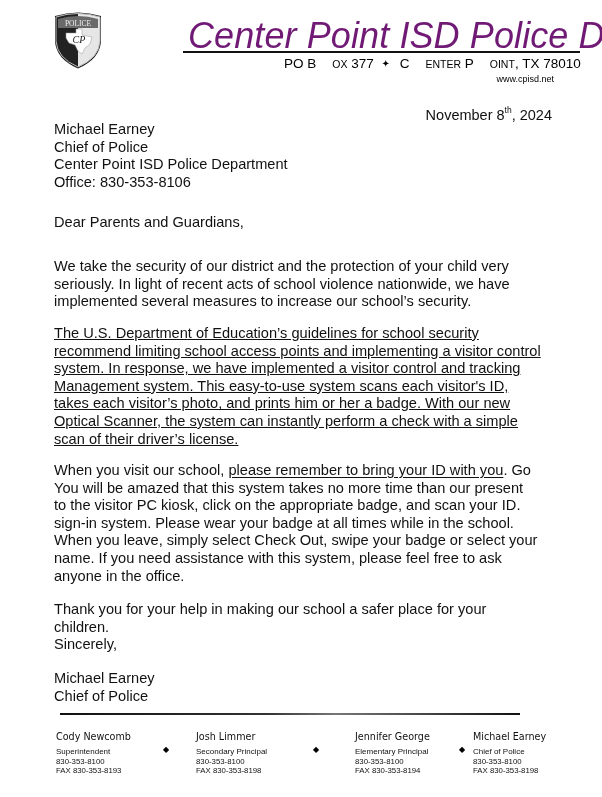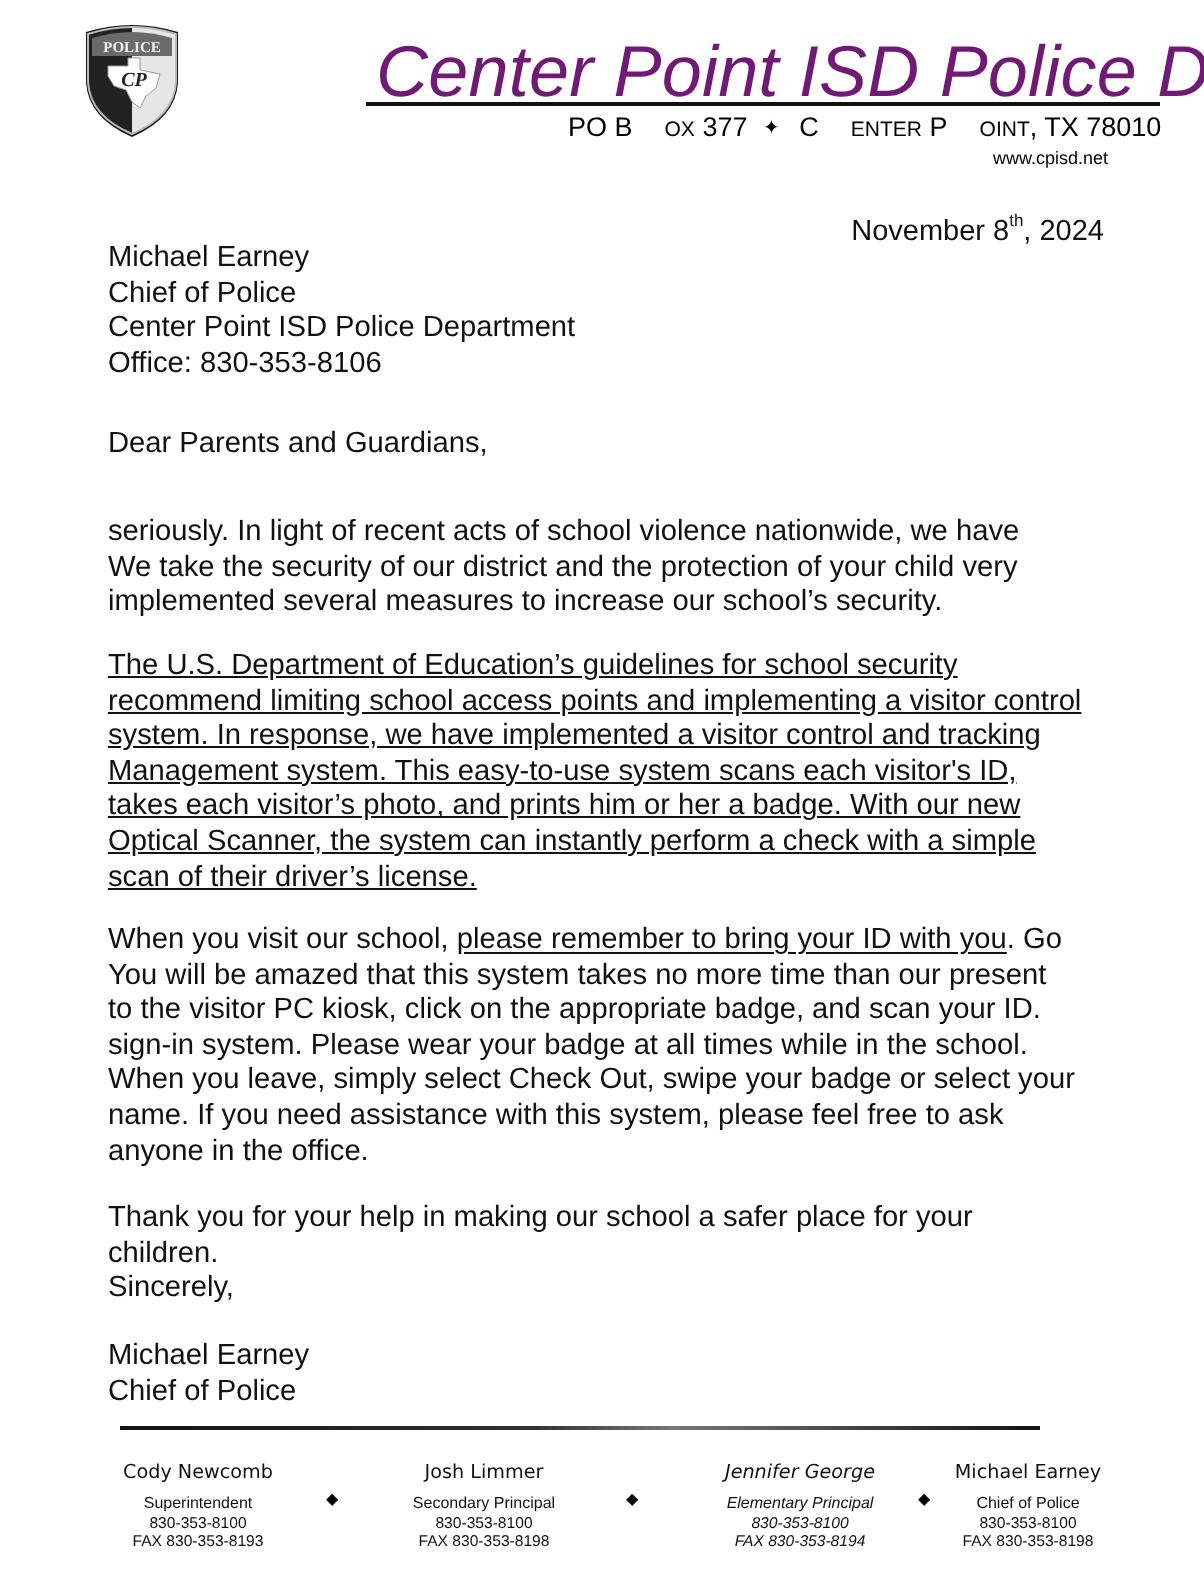--- a/index.html
+++ b/index.html
@@ -3,21 +3,21 @@
 <meta charset="utf-8">
 <style>
   html, body { margin: 0; padding: 0; background: #ffffff; }
   body {
     width: 602px; height: 797px; position: relative; overflow: hidden;
     font-family: "Liberation Sans", sans-serif; color: #111111;
   }
   .abs { position: absolute; }
 
   
-  .logo { left: 40px; top: 11px; width: 52px; height: 58px; font-weight: bold; }
+  .logo { left: 52px; top: 11px; width: 52px; height: 58px; }
 
   
   .lh-title {
     left: 188px; top: 20px; font-size: 36px; line-height: 32px;
     color: #701a75; white-space: nowrap; letter-spacing: 0.1px; font-style: italic;
   }
   .lh-rule { left: 183px; top: 51px; width: 397px; height: 2px; background: #111; }
   .lh-address {
     left: 284px; top: 56px; font-size: 13.5px; line-height: 16px; white-space: nowrap; color: #000;
   }
@@ -31,21 +31,21 @@
   .date sup { font-size: 8.5px; position: relative; top: -1px; }
 
   
   .body-block { left: 54px; width: 505px; font-size: 14.6px; line-height: 17.6px; color: #111; }
   .line { display: block; white-space: nowrap; }
   .u { text-decoration: underline; text-underline-offset: 2px; }
 
   
   .ft-rule { left: 60px; top: 713px; width: 460px; height: 2px;
              background: linear-gradient(to right, #111 0%, #333 45%, #777 60%, #111 100%); }
-  .ft-col { top: 730px; text-align: center; font-size: 7.8px; line-height: 9.6px; color: #111; }
+  .ft-col { top: 730px; text-align: left; font-size: 7.8px; line-height: 9.6px; color: #111; }
   .ft-name { font-family: "DejaVu Sans", sans-serif; font-size: 9.6px; line-height: 14px; display: block; margin-bottom: 3px; color:#111;}
   .ft-role { display: block; font-size: 8px; }
   .ft-ph { display: block; }
   .ft-sep { top: 745px; font-size: 8px; color: #000; }
 </style>
 </head>
 <body>
 
 <div class="abs logo">
   <svg width="52" height="58" viewBox="0 0 52 58">
@@ -85,22 +85,22 @@
 <div class="abs body-block" style="top:121px;">
   <span class="line">Michael Earney</span>
   <span class="line">Chief of Police</span>
   <span class="line">Center Point ISD Police Department</span>
   <span class="line">Office: 830-353-8106</span>
 </div>
 
 <div class="abs body-block" style="top:214px;">Dear Parents and Guardians,</div>
 
 <div class="abs body-block" style="top:258px;">
+  <span class="line">We take the security of our district and the protection of your child very</span>
   <span class="line">seriously. In light of recent acts of school violence nationwide, we have</span>
-  <span class="line">We take the security of our district and the protection of your child very</span>
   <span class="line">implemented several measures to increase our school’s security.</span>
 </div>
 
 <div class="abs body-block" style="top:325px;text-decoration:underline;">
   <span class="line">The U.S. Department of Education’s guidelines for school security</span>
   <span class="line">recommend limiting school access points and implementing a visitor control</span>
   <span class="line">system. In response, we have implemented a visitor control and tracking</span>
   <span class="line">Management system. This easy-to-use system scans each visitor's ID,</span>
   <span class="line">takes each visitor’s photo, and prints him or her a badge. With our new</span>
   <span class="line">Optical Scanner, the system can instantly perform a check with a simple</span>
@@ -141,21 +141,21 @@
 <div class="abs ft-sep" style="left:163px;">◆</div>
 
 <div class="abs ft-col" style="left:196px; width:92px;">
   <span class="ft-name">Josh Limmer</span>
   <span class="ft-role">Secondary Principal</span>
   <span class="ft-ph">830-353-8100</span>
   <span class="ft-ph">FAX 830-353-8198</span>
 </div>
 <div class="abs ft-sep" style="left:313px;">◆</div>
 
-<div class="abs ft-col" style="left:355px; width:90px;font-style:italic;">
+<div class="abs ft-col" style="left:355px; width:90px;">
   <span class="ft-name">Jennifer George</span>
   <span class="ft-role">Elementary Principal</span>
   <span class="ft-ph">830-353-8100</span>
   <span class="ft-ph">FAX 830-353-8194</span>
 </div>
 <div class="abs ft-sep" style="left:459px;">◆</div>
 
 <div class="abs ft-col" style="left:473px; width:82px;">
   <span class="ft-name">Michael Earney</span>
   <span class="ft-role">Chief of Police</span>

